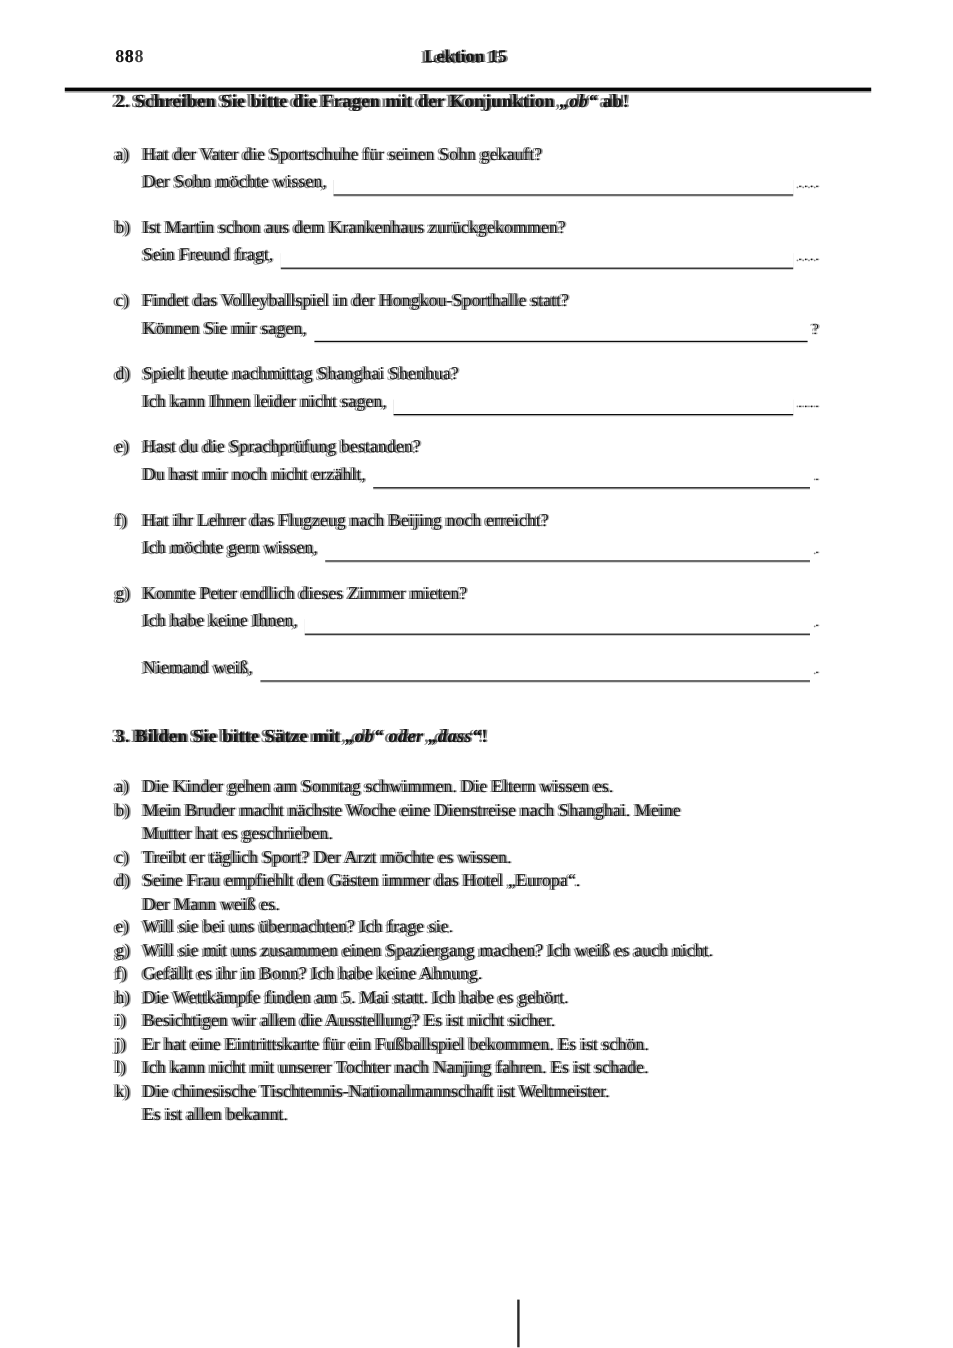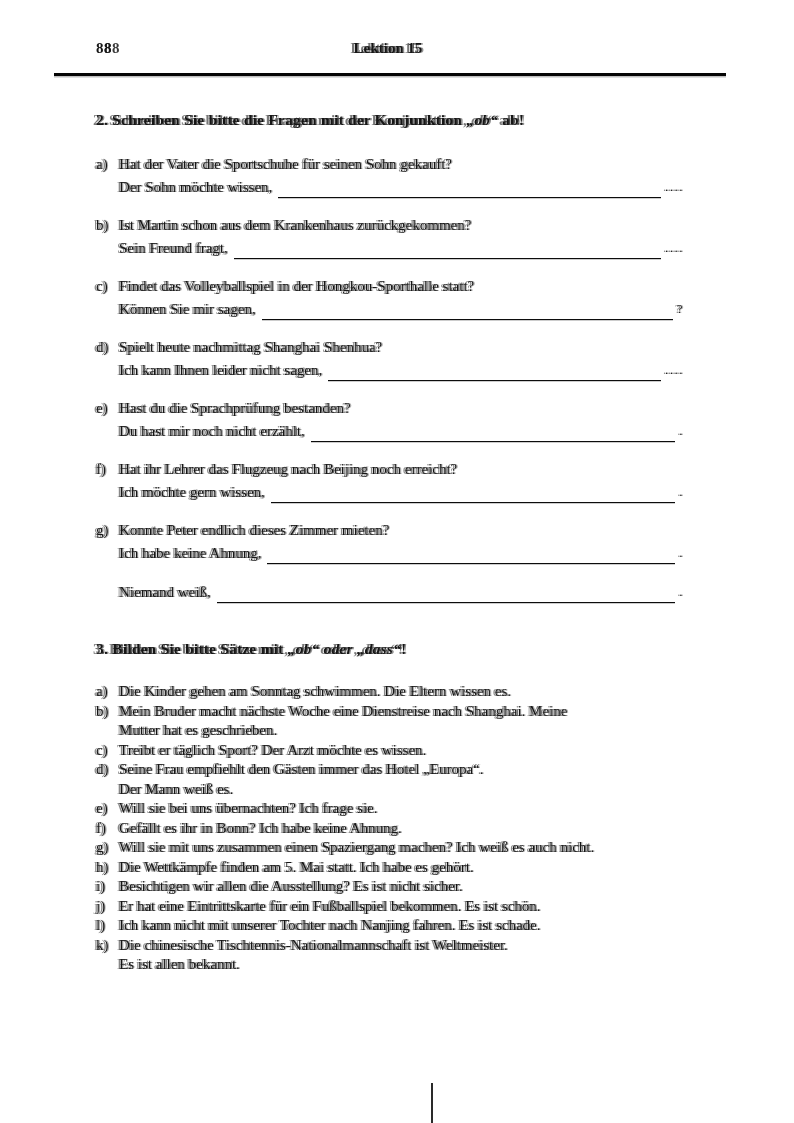--- a/index.html
+++ b/index.html
@@ -11,21 +11,21 @@
   }
   .page{position:absolute;inset:0;filter:blur(0.25px);font-family:Liberation Serif, serif;}
   .content{padding:40px 110px 0 96px;}
   
   .g{text-shadow:-2px .4px 0 rgba(20,20,20,.50), 1.2px 0 0 rgba(20,20,20,.35);}
   .gs{text-shadow:-3px .4px 0 rgba(10,10,10,.55), 1.6px 0 0 rgba(10,10,10,.45);}
   .header{display:flex;align-items:baseline;position:relative;height:22px;}
   .pagenum{font-weight:bold;letter-spacing:.5px;text-shadow:8px 0 0 rgba(10,10,10,.8);}
   .head-title{position:absolute;left:50%;transform:translateX(-53%);font-weight:bold;}
   .rule{height:3px;background:#050505;margin:11px -42px 0 -42px;box-shadow:0 1.5px 0 rgba(0,0,0,.25);}
-  .ex-title{font-weight:bold;font-size:15.5px;margin-top:35px;letter-spacing:.2px;}
+  .ex-title{font-weight:bold;font-size:15.5px;letter-spacing:.2px;}
   .ex-title .quoted{font-style:italic;}
   .ex2-list{margin-top:25px;}
   .ex2-item{margin-bottom:17px;}
   .q-line{line-height:20px;}
   .lbl{display:inline-block;width:23px;}
   .a-line{display:flex;align-items:flex-end;margin-left:23px;line-height:22px;margin-top:2px;}
   .stem{white-space:nowrap;}
   .blank{flex:1 1 auto;margin-left:6px;border-bottom:1.7px solid #0c0c0c;height:13px;
          box-shadow:0 1px 0 rgba(0,0,0,.2);}
   .tail{margin-left:4px;letter-spacing:1.5px;font-size:13px;white-space:nowrap;}
@@ -116,21 +116,21 @@
       <span class="blank"></span>
       <span class="tail">.</span>
     </div>
   </div>
 
   <div class="ex2-item g">
     <div class="q-line">
       <span class="lbl">g)</span><span class="q">Konnte Peter endlich dieses Zimmer mieten?</span>
     </div>
     <div class="a-line">
-      <span class="stem">Ich habe keine Ahnung,</span>
+      <span class="stem">Ich habe keine Ihnen,</span>
       <span class="blank"></span>
       <span class="tail">.</span>
     </div>
   </div>
 
   <div class="ex2-item g">
     <div class="a-line">
       <span class="stem">Niemand weiß,</span>
       <span class="blank"></span>
       <span class="tail">.</span>
@@ -177,28 +177,28 @@
 
   <div class="ex3-item g">
     <div class="line">
       <span class="lbl">e)</span><span class="l0">Will sie bei uns übernachten? Ich frage sie.</span>
     </div>
 
   </div>
 
   <div class="ex3-item g">
     <div class="line">
+      <span class="lbl">g)</span><span class="l0">Will sie mit uns zusammen einen Spaziergang machen? Ich weiß es auch nicht.</span>
+    </div>
+
+  </div>
+
+  <div class="ex3-item g">
+    <div class="line">
       <span class="lbl">f)</span><span class="l0">Gefällt es ihr in Bonn? Ich habe keine Ahnung.</span>
-    </div>
-
-  </div>
-
-  <div class="ex3-item g">
-    <div class="line">
-      <span class="lbl">g)</span><span class="l0">Will sie mit uns zusammen einen Spaziergang machen? Ich weiß es auch nicht.</span>
     </div>
 
   </div>
 
   <div class="ex3-item g">
     <div class="line">
       <span class="lbl">h)</span><span class="l0">Die Wettkämpfe finden am 5. Mai statt. Ich habe es gehört.</span>
     </div>
 
   </div>

